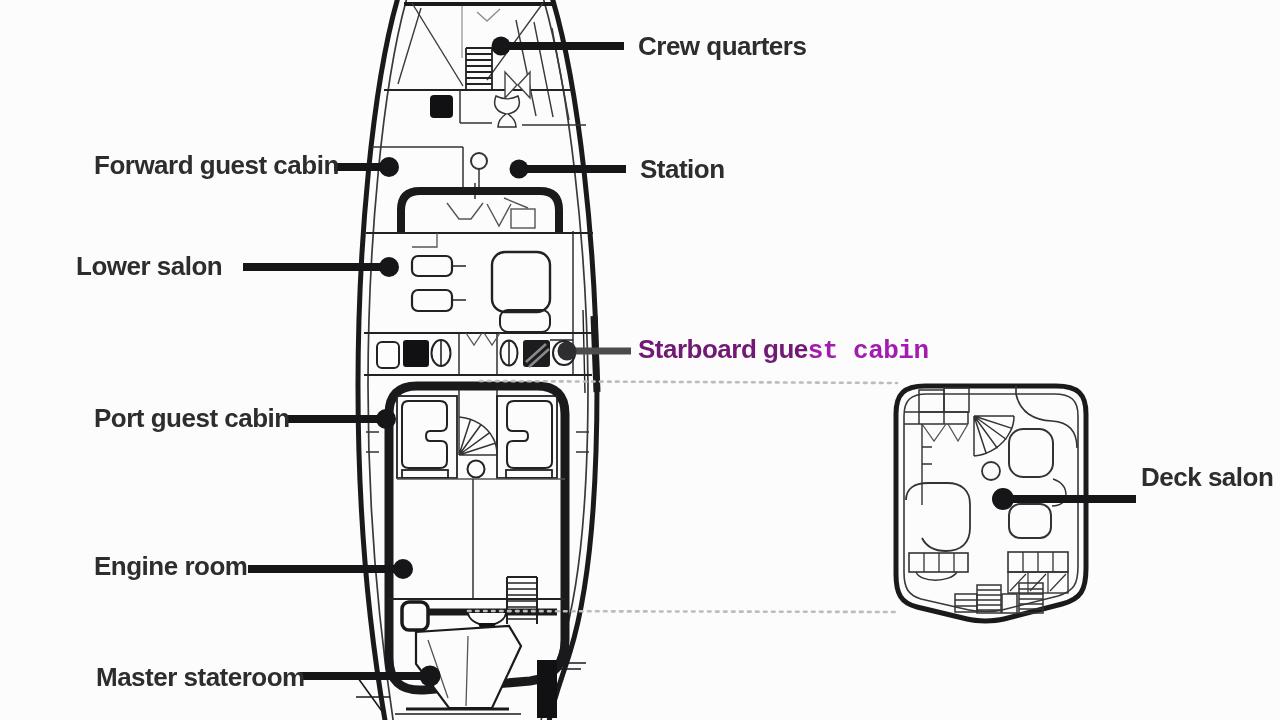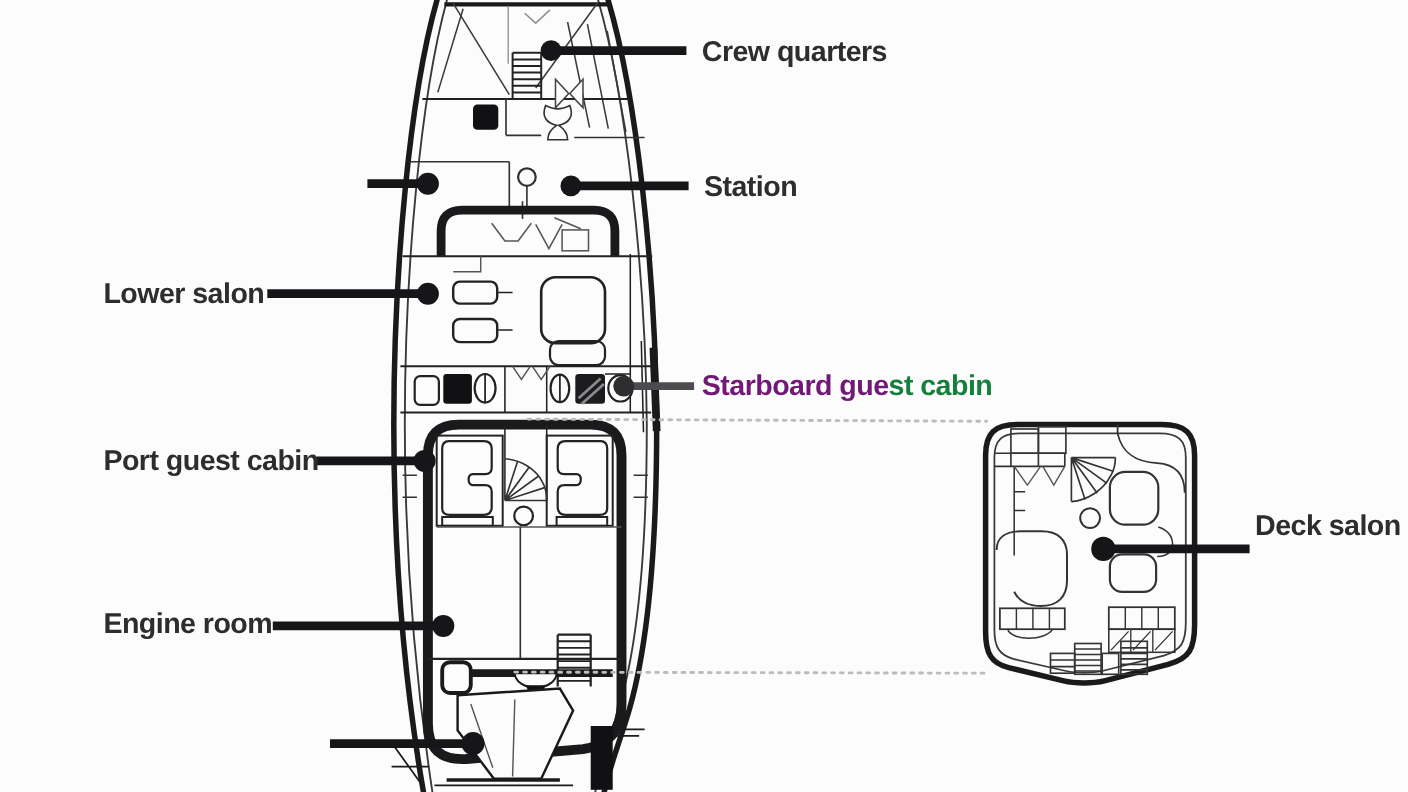--- a/index.html
+++ b/index.html
@@ -7,21 +7,21 @@
     position:relative;width:1280px;height:720px;overflow:hidden;
     background:#fcfcfc;font-family:"Liberation Sans",sans-serif;padding-left:48px;
   }
   .stage svg{position:absolute;left:0;top:0;}
   .label{
     position:absolute;transform:translateY(-50%);
     font:600 26px/1.05 "Liberation Sans",sans-serif;
     letter-spacing:-0.5px;color:#2d2d2f;white-space:nowrap;
   }
   .label .lt1{color:#701a75;}
-  .label .lt2{color:#15803d;}
+  .label .lt2{color:#a21caf;font-family:Liberation Mono, monospace;}
 </style>
 </head>
 <body>
 
 <div class="stage">
 
 <svg width="1280" height="720" viewBox="0 0 1280 720">
   <g fill="none" stroke="#1a1a1c">
 
     <g>
@@ -217,20 +217,22 @@
       <circle cx="567" cy="351" r="9.5" fill="#2e2e30"></circle>
       <circle cx="386" cy="419" r="10"></circle>
       <circle cx="403" cy="569" r="10"></circle>
       <circle cx="430" cy="676" r="10.5"></circle>
       <circle cx="1003" cy="499" r="11"></circle>
     </g>
   </g>
 </svg>
 
 <div class="label" style="left:638px;top:47px">Crew quarters</div>
+<div class="label" style="left:94px;top:166px">Forward guest cabin</div>
 <div class="label" style="left:640px;top:170px">Station</div>
-<div class="label" style="left:94px;top:267px">Lower salon</div>
+<div class="label" style="left:76px;top:267px">Lower salon</div>
 <div class="label" style="left:638px;top:351px"><span class="lt1">Starboard gue</span><span class="lt2">st cabin</span></div>
 <div class="label" style="left:94px;top:419px">Port guest cabin</div>
 <div class="label" style="left:94px;top:567px">Engine room</div>
+<div class="label" style="left:96px;top:678px">Master stateroom</div>
 <div class="label" style="left:1141px;top:478px">Deck salon</div>
 
 </div>
 
 </body></html>

